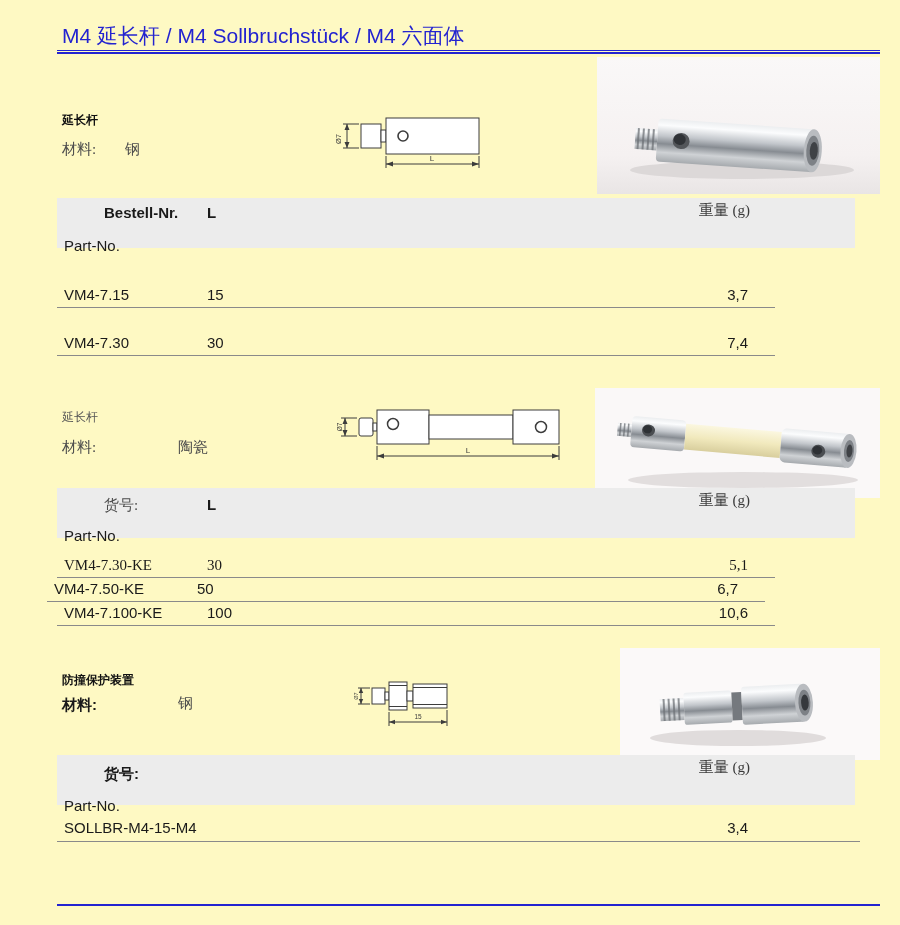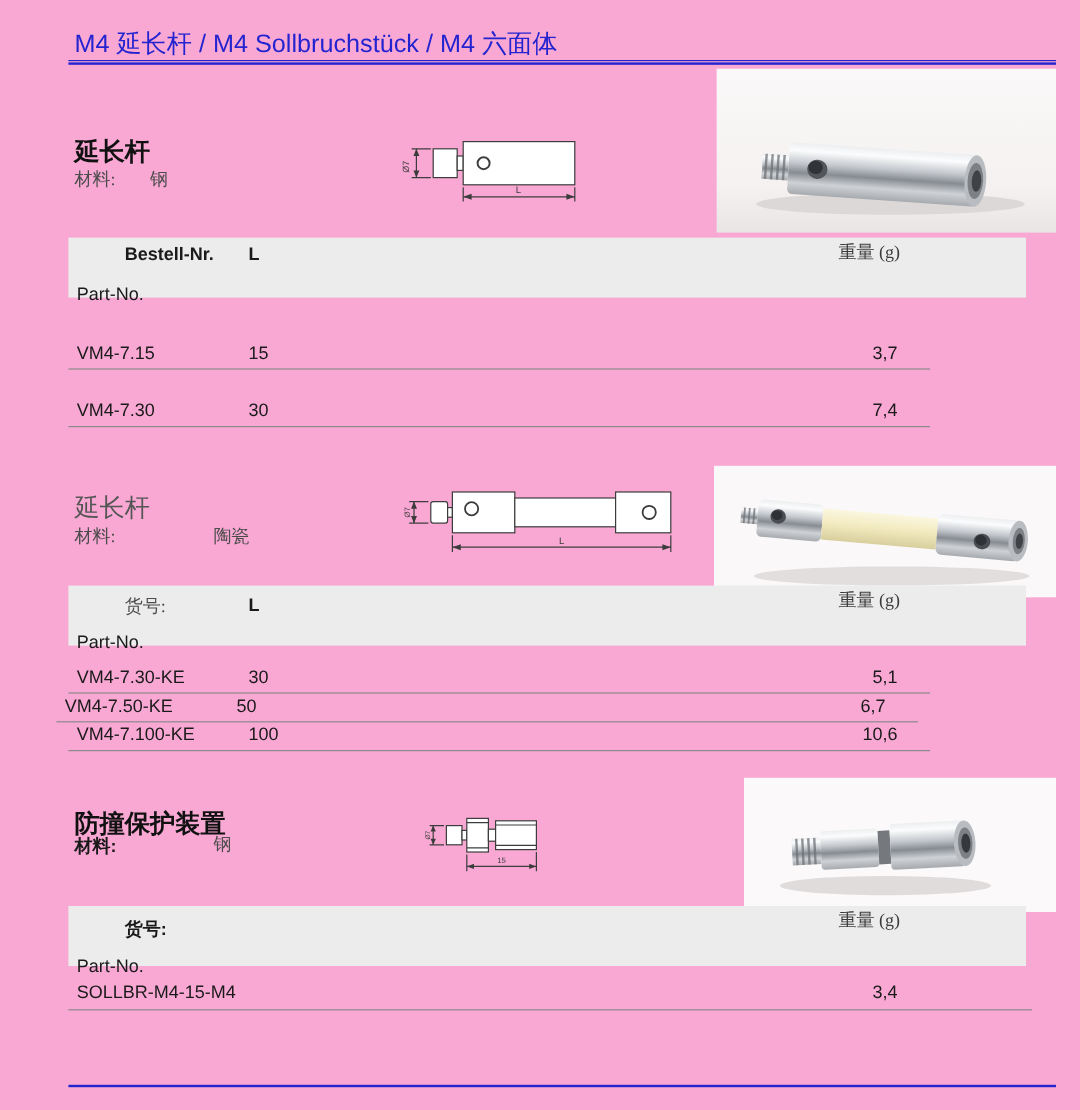--- a/index.html
+++ b/index.html
@@ -1,21 +1,21 @@
 <!DOCTYPE html>
 <html><head>
 <meta charset="utf-8">
 <style>
   html,body{margin:0;padding:0;background:#ffffff;}
-  .page{position:relative;width:900px;height:925px;background:#f9a8d4;overflow:hidden;
+  .page{position:relative;width:900px;height:925px;background:#fef9c3;overflow:hidden;
         font-family:"Liberation Sans",sans-serif;color:#1a1a1a;}
   .title{position:absolute;left:62px;top:22px;font-size:21px;font-weight:400;color:#2323d0;white-space:nowrap;}
   .rule{position:absolute;left:57px;width:823px;background:#2323d0;}
   .serif{font-family:"Liberation Serif","DejaVu Serif",serif;color:#4c4c4c;}
-  .secname{position:absolute;left:62px;font-size:21px;font-weight:bold;color:#111;}
+  .secname{position:absolute;left:62px;font-size:12px;font-weight:bold;color:#111;}
   .secname.light{font-weight:400;font-family:"Liberation Serif","DejaVu Serif",serif;color:#555;}
   .matlabel{position:absolute;left:62px;font-size:15px;}
   .matvalue{position:absolute;font-size:15px;}
   .bold{font-weight:bold;}
   .band{position:absolute;left:57px;width:798px;height:50px;background:#ececec;}
   .band span{position:absolute;font-size:15px;white-space:nowrap;}
   .th-order{left:7px;top:6px;margin-left:40px;}
   .th-part{left:7px;top:29px;font-size:14px;margin-top:10px;}
   .th-len{left:150px;top:6px;}
   .th-weight{right:105px;top:3px;font-family:"Liberation Serif","DejaVu Serif",serif;color:#3a3a3a;}
@@ -179,21 +179,21 @@
     <text x="135" y="55" font-size="8" fill="#3c3c3c" text-anchor="middle">L</text>
   </svg>
 
   <div class="band" style="top:488px;">
     <span class="th-order serif" style="top:8px;">货号:</span>
     <span class="th-part">Part-No.</span>
     <span class="th-len bold" style="top:8px;">L</span>
     <span class="th-weight">重量 (g)</span>
   </div>
 
-  <div class="trow" style="left:57px;top:553px;width:718px;">
+  <div class="trow" style="left:57px;top:553px;width:718px;font-family:Liberation Serif, serif;">
     <span class="c-part">VM4-7.30-KE</span>
     <span class="c-len">30</span>
     <span class="c-wt">5,1</span>
   </div>
   <div class="trow" style="left:47px;top:577px;width:718px;">
     <span class="c-part">VM4-7.50-KE</span>
     <span class="c-len">50</span>
     <span class="c-wt">6,7</span>
   </div>
   <div class="trow" style="left:57px;top:601px;width:718px;">

